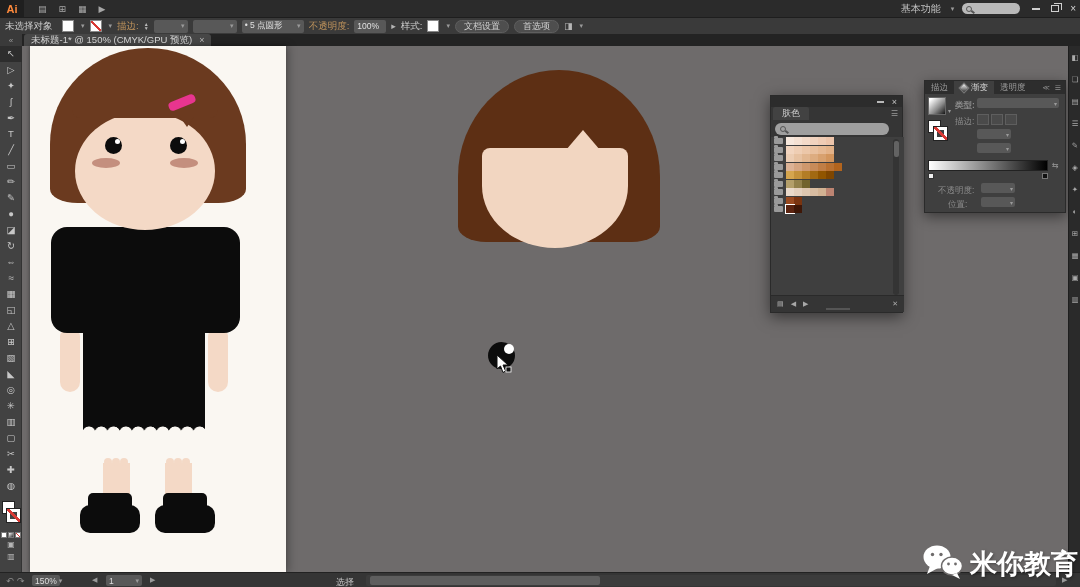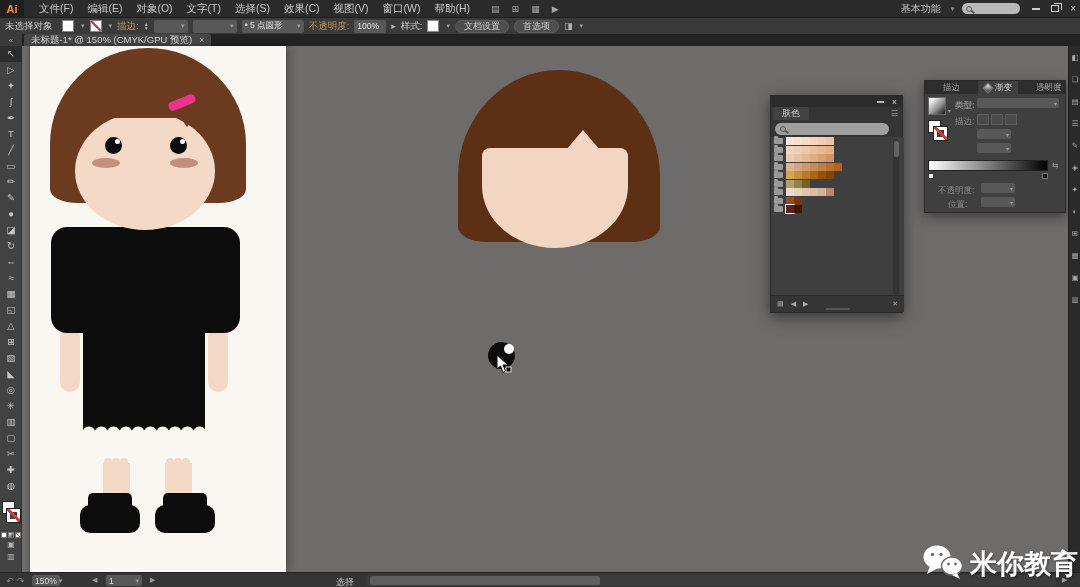--- a/index.html
+++ b/index.html
@@ -131,21 +131,21 @@
   .sw-scroll { position:absolute; right:3px; top:43px; width:6px; height:156px; background:#343434; border-radius:3px; }
   .sw-thumbv { position:absolute; left:0.5px; top:2px; width:5px; height:16px; background:#636363; border-radius:2px; }
   .sw-bottom { position:absolute; left:0; bottom:0; width:133px; height:17px; background:#353535; border-top:1px solid #2a2a2a;
     display:flex; align-items:center; gap:7px; padding:0 6px; color:#a8a8a8; font-size:7px; }
   .sw-bottom .right { margin-left:auto; display:flex; gap:6px; }
   .sw-grip { position:absolute; left:55px; bottom:2px; width:24px; height:2px; background:#555; }
   
   .grpanel { position:absolute; left:924px; top:80px; width:142px; height:133px; background:var(--panel);
     box-shadow: 0 4px 12px rgba(0,0,0,0.45); border:1px solid #2a2a2a; }
   .gr-tabs { height:13px; background:#2d2d2d; display:flex; align-items:stretch; }
-  .ptab { display:flex; align-items:center; gap:3px; padding:0 6px; font-size:8.5px; color:#9a9a9a; white-space:nowrap;margin-left:12px; }
+  .ptab { display:flex; align-items:center; gap:3px; padding:0 6px; font-size:8.5px; color:#9a9a9a; white-space:nowrap; }
   .ptab.active { background:var(--panel); color:#d5d5d5; }
   .ptab.active::before { content:""; width:6px; height:6px; transform:rotate(45deg);
     background:linear-gradient(135deg,#fff,#333); border:1px solid #777; }
   .gr-tabicons { margin-left:auto; display:flex; align-items:center; gap:5px; color:#8f8f8f; font-size:7px; padding-right:4px; }
   .gr-body { position:absolute; left:0; top:13px; width:142px; height:120px; }
   .gr-thumb { position:absolute; left:3px; top:3px; width:18px; height:18px; border:1px solid #666;
     background:linear-gradient(135deg,#fff 10%,#8a8a8a 60%,#141414); }
   .gr-thumb-caret { position:absolute; left:23px; top:13px; color:#9a9a9a; font-size:6px; }
   .gr-dim { position:absolute; font-size:8.5px; color:#8b8b8b; white-space:nowrap; }
   .gr-field { position:absolute; height:10px; background:var(--field); border-radius:2px;
@@ -177,32 +177,20 @@
   .wm-line1 { display:flex; align-items:center; justify-content:flex-end; gap:6px; font-size:27px; font-weight:bold; }
   .wm-line2 { font-size:24px; font-weight:bold; margin-top:1px; }
 </style>
 </head>
 <body>
 
 <div id="app">
 
   <div class="menubar">
     <span class="ai-logo">Ai</span>
-    <div class="menus">
-
-    <span class="menu">文件(F)</span>
-        <span class="menu">编辑(E)</span>
-        <span class="menu">对象(O)</span>
-        <span class="menu">文字(T)</span>
-        <span class="menu">选择(S)</span>
-        <span class="menu">效果(C)</span>
-        <span class="menu">视图(V)</span>
-        <span class="menu">窗口(W)</span>
-        <span class="menu">帮助(H)</span>
-      </div>
     <div class="mb-icons">
 
     <span>▤</span>
         <span>⊞</span>
         <span>▦</span>
         <span>▶</span>
       </div>
     <div class="mb-right">
       <span class="workspace">基本功能</span>
       <span class="caret">▾</span>

